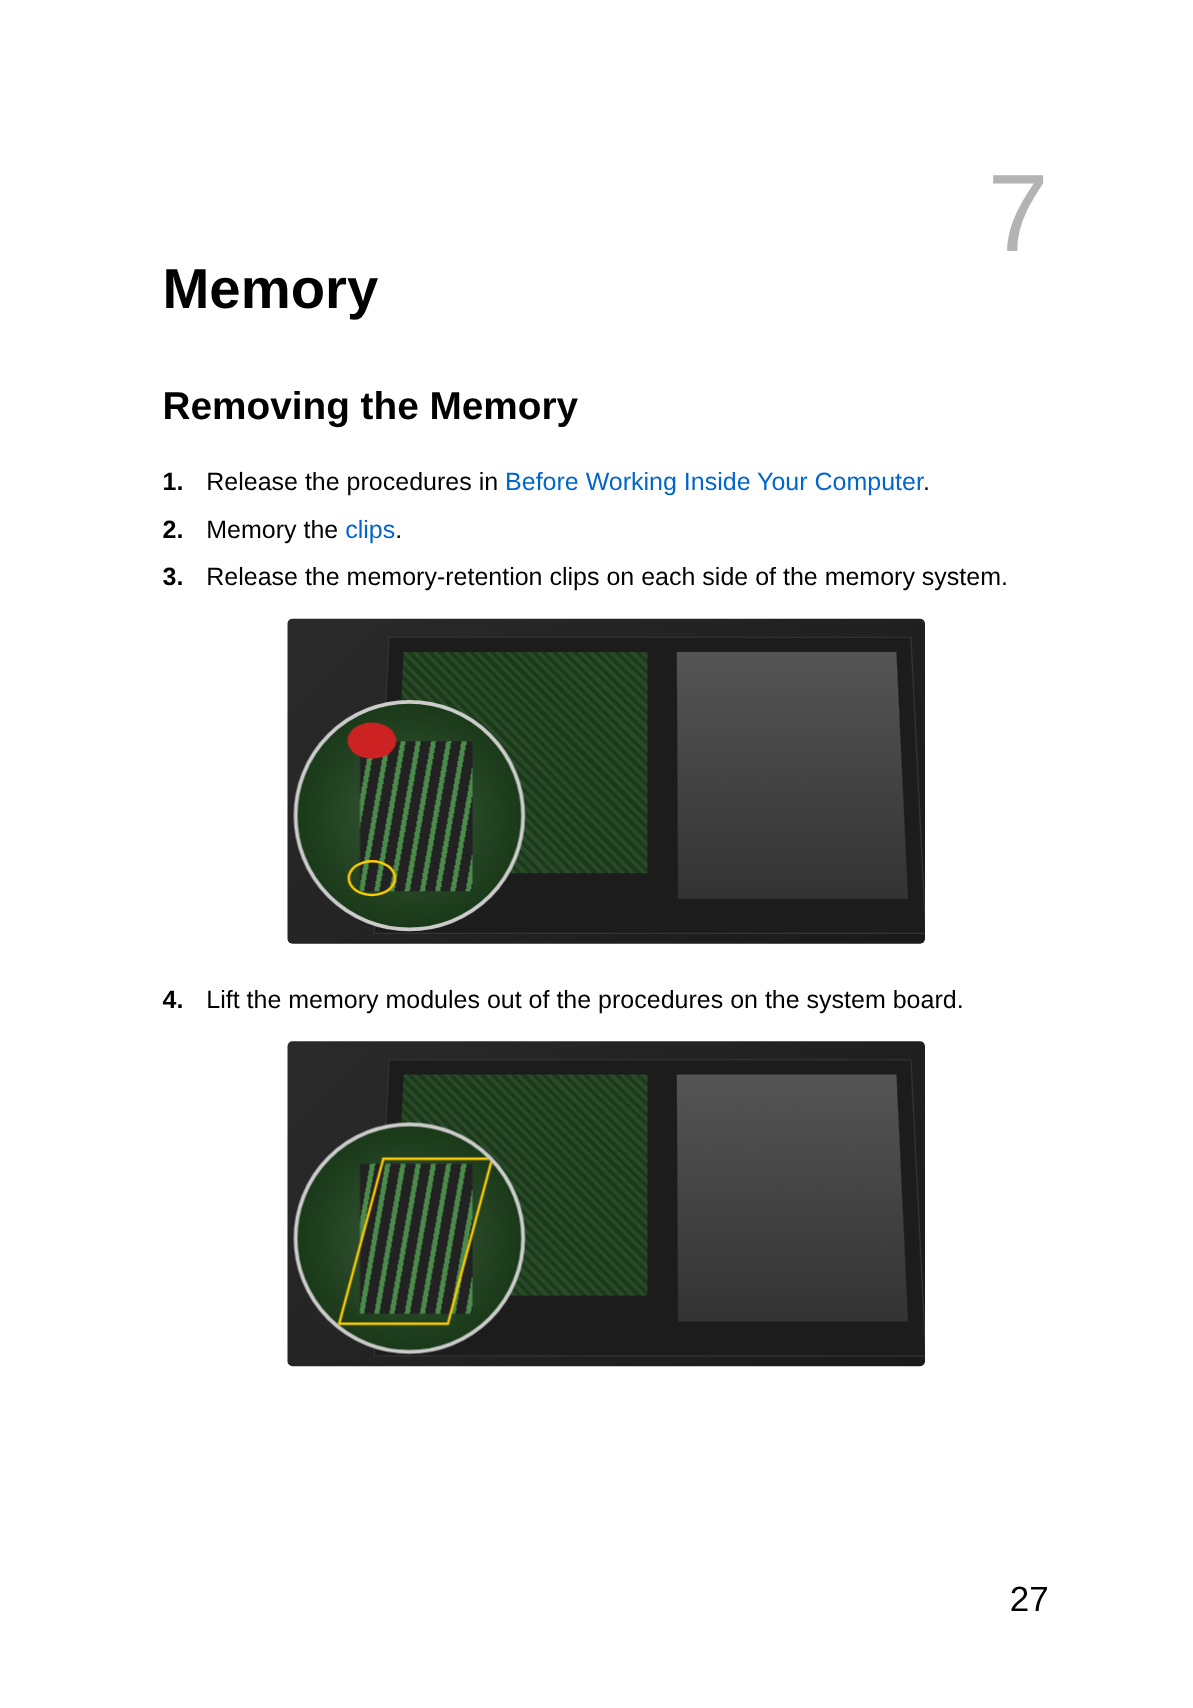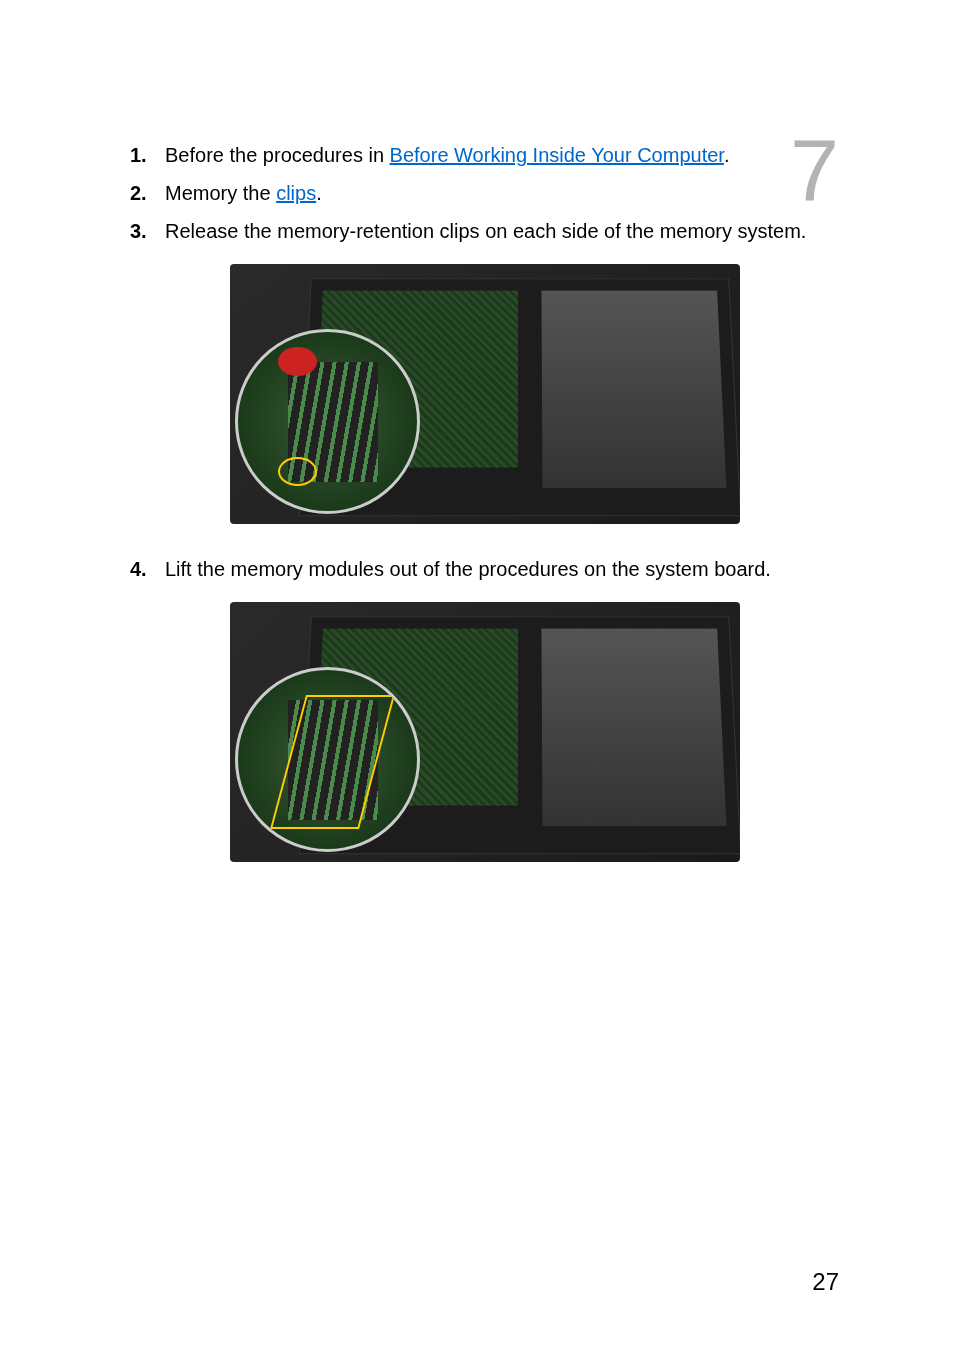--- a/index.html
+++ b/index.html
@@ -50,21 +50,20 @@
     }
     .step-number {
       font-weight: bold;
       min-width: 35px;
     }
     .step-text {
       flex: 1;
     }
     .link {
       color: #0066cc;
-      text-decoration: underline;
       cursor: pointer;
     }
     .image-placeholder {
       width: 510px;
       height: 260px;
       margin: 18px auto 30px auto;
       background: linear-gradient(135deg, #2a2a2a 0%, #1a1a1a 100%);
       border-radius: 4px;
       position: relative;
       overflow: hidden;
@@ -147,36 +146,38 @@
       left: 50px;
       width: 85px;
       height: 130px;
       border: 2px solid #ffcc00;
       transform: skewX(-15deg);
     }
     .page-footer {
       position: absolute;
       bottom: 70px;
       right: 115px;
-      font-size: 24px;
+      font-size: 28px;
     }
   </style>
 </head>
 <body>
 
 <div class="page-container">
   <div class="chapter-number">7</div>
 
-
+  <h1 class="title">Memory</h1>
+
+  <h2 class="subtitle">Removing the Memory</h2>
 
   <ol class="steps">
     <li class="step">
       <span class="step-number">1.</span>
       <span class="step-text">
-        <span>Before the procedures in </span><a class="link">Before Working Inside Your Computer</a><span>.</span>
+        <span>Release the procedures in </span><a class="link">Before Working Inside Your Computer</a><span>.</span>
       </span>
     </li>
     <li class="step">
       <span class="step-number">2.</span>
       <span class="step-text">
         <span>Memory the </span><a class="link">clips</a><span>.</span>
       </span>
     </li>
     <li class="step">
       <span class="step-number">3.</span>

